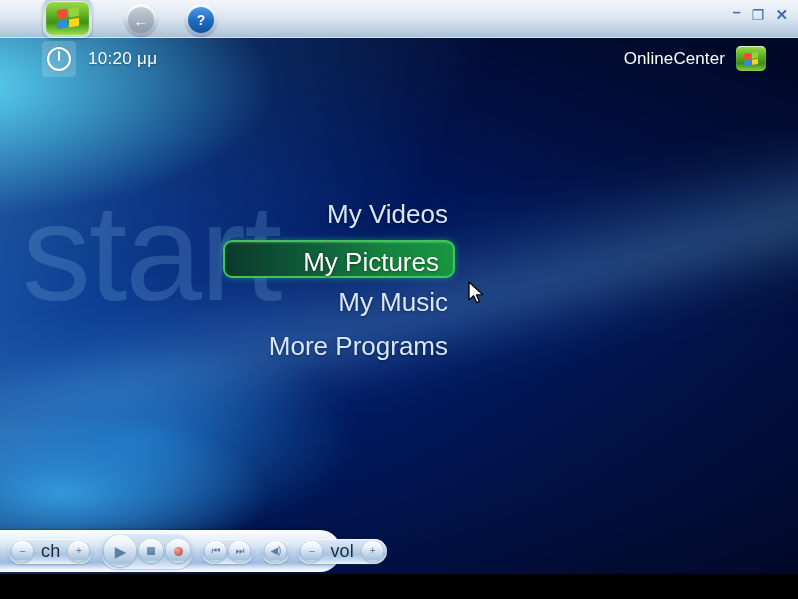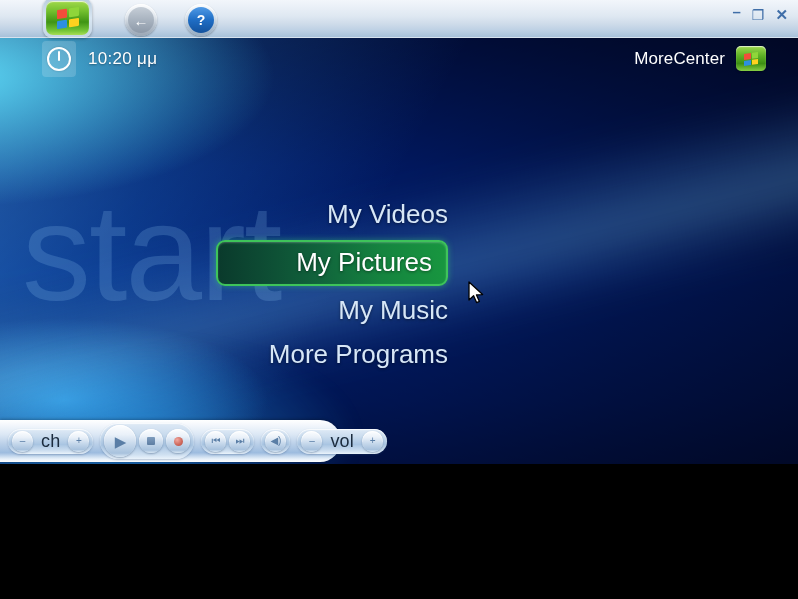--- a/index.html
+++ b/index.html
@@ -89,21 +89,21 @@
     display:flex; align-items:center; gap:11px;
     color:#3f6ea8;
   }
   #wincontrols span { cursor:pointer; line-height:1; display:block; }
   .wc-min { font-size:15px; font-weight:bold; position:relative; top:-3px; }
   .wc-max { font-size:14px; }
   .wc-close { font-size:15px; font-weight:bold; }
 
   
   #desktop {
-    position:absolute; left:0; top:38px; width:798px; height:426px;
+    position:absolute; left:0; top:38px; width:798px; height:536px;
     background:
       radial-gradient(ellipse 300px 120px at 8% 85%, rgba(60,170,245,0.75) 0%, rgba(60,170,245,0) 68%),
       radial-gradient(ellipse 520px 210px at -6% 9%, rgba(70,215,255,0.92) 0%, rgba(70,215,255,0) 62%),
       linear-gradient(118deg,
         rgba(120,210,255,0.30) 0%,
         rgba(70,170,240,0.16) 22%,
         rgba(255,255,255,0.00) 46%),
       linear-gradient(to right, #0e7fd4 0%, #0f62b8 26%, #11509f 52%, #123f80 76%, #0f2f66 100%),
       linear-gradient(to bottom, #0a2a5c 0%, #104a93 30%, #1158a5 55%, #0e3f7e 85%, #0c2f63 100%);
     background-blend-mode: screen, screen, screen, multiply, normal;
@@ -209,22 +209,22 @@
   }
   .menu-item.selected {
     color:#ffffff;
     width:232px;
     text-align:right;
     border-radius:9px;
     background:linear-gradient(to right,
       #0a3a2c 0%, #0d4a33 18%, #11643c 45%, #15843f 72%, #18963f 100%);
     border:2px solid #3ec45a;
     box-shadow:0 0 6px rgba(60,220,110,0.45), inset 0 1px 2px rgba(255,255,255,0.22);
-    padding:7px 14px 9px 12px;
-    margin:3px 12px;
+    padding:7px 14px 1px 12px;
+    margin:3px 5px;
   }
 
   
   #cursor {
     position:absolute; left:468px; top:281px;
     z-index:60; pointer-events:none;
   }
 
   
   #ctrlbar {
@@ -309,21 +309,21 @@
     <div id="glow-bl"></div>
 
     <div id="statusbar">
       <div id="power-btn">
         <div class="ring"></div>
       </div>
       <div id="clock">10:20 μμ</div>
     </div>
 
     <div id="brand">
-      <div class="txt"><span>More</span><b>Center</b></div>
+      <div class="txt"><span>Online</span><b>Center</b></div>
       <div id="brand-orb">
         <div class="flag">
             <i></i>
             <i></i>
             <i></i>
             <i></i>
           </div>
       </div>
     </div>
 

